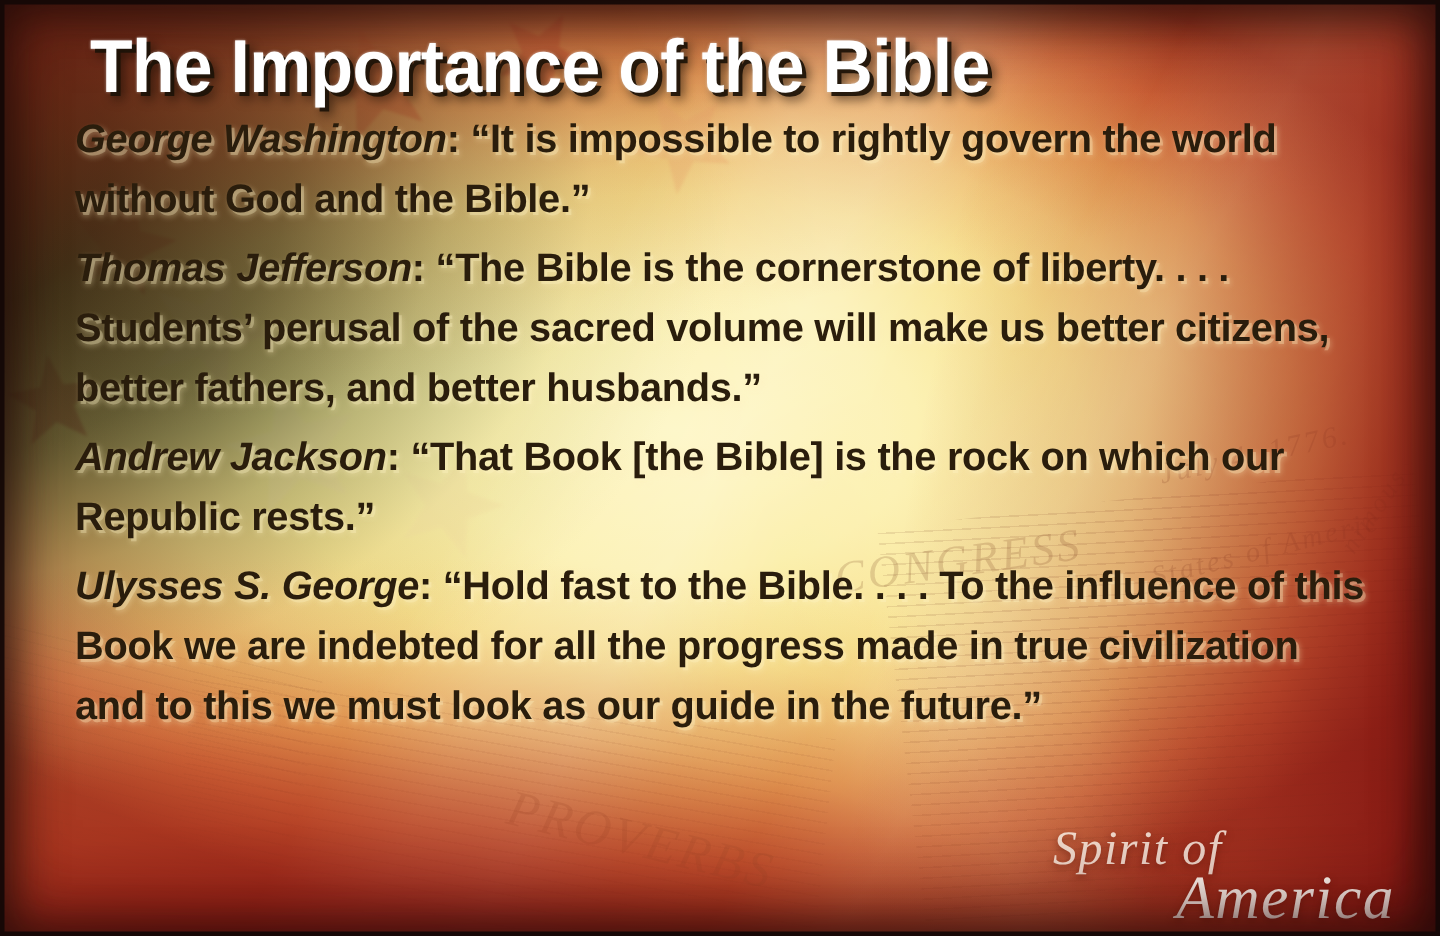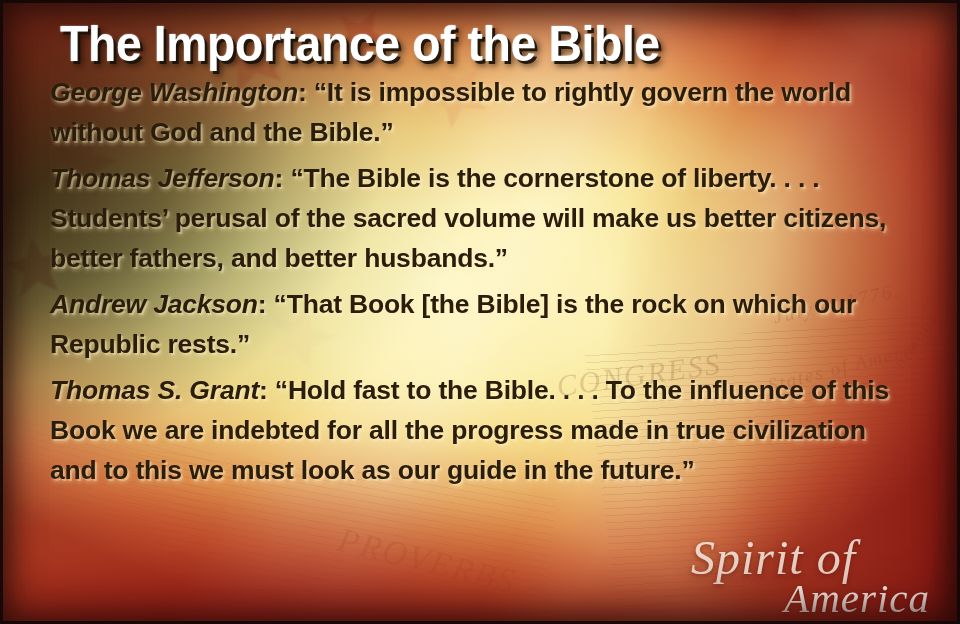--- a/index.html
+++ b/index.html
@@ -158,24 +158,24 @@
     text-align: right;
     pointer-events: none;
     font-family: "Liberation Serif", serif;
     font-style: italic;
     color: #fdf8f0;
     line-height: 0.92;
     text-shadow: 0 2px 5px rgba(90,20,10,0.55);
   }
   #brand .brand-top {
     display: block;
-    font-size: 48px;
+    font-size: 32px;
     letter-spacing: 1px;
     color: rgba(255,250,240,0.80);
-    margin-right: 74px;
+    margin-right: 115px;
   }
   #brand .brand-bottom {
     display: block;
     font-size: 41px;
     letter-spacing: 1px;
     color: rgba(255,252,246,0.97);
   }
 
   
   #content {
@@ -298,17 +298,17 @@
   </div>
 
   <div class="bg-layer" id="bg-vignette"></div>
 
   <div id="content">
     <h1 id="title">The Importance of the Bible</h1>
     <div id="quotes">
         <p class="quote"><span class="who">George Washington</span><span>: </span><span>“It is impossible to rightly govern the world without God and the Bible.”</span></p>
         <p class="quote"><span class="who">Thomas Jefferson</span><span>: </span><span>“The Bible is the cornerstone of liberty. . . . Students’ perusal of the sacred volume will make us better citizens, better fathers, and better husbands.”</span></p>
         <p class="quote"><span class="who">Andrew Jackson</span><span>: </span><span>“That Book [the Bible] is the rock on which our Republic rests.”</span></p>
-        <p class="quote"><span class="who">Thomas S. Grant</span><span>: </span><span>“Hold fast to the Bible. . . . To the influence of this Book we are indebted for all the progress made in true civilization and to this we must look as our guide in the future.”</span></p>
+        <p class="quote"><span class="who">Ulysses S. George</span><span>: </span><span>“Hold fast to the Bible. . . . To the influence of this Book we are indebted for all the progress made in true civilization and to this we must look as our guide in the future.”</span></p>
       </div>
   </div>
 
 </div>
 
 </body></html>

